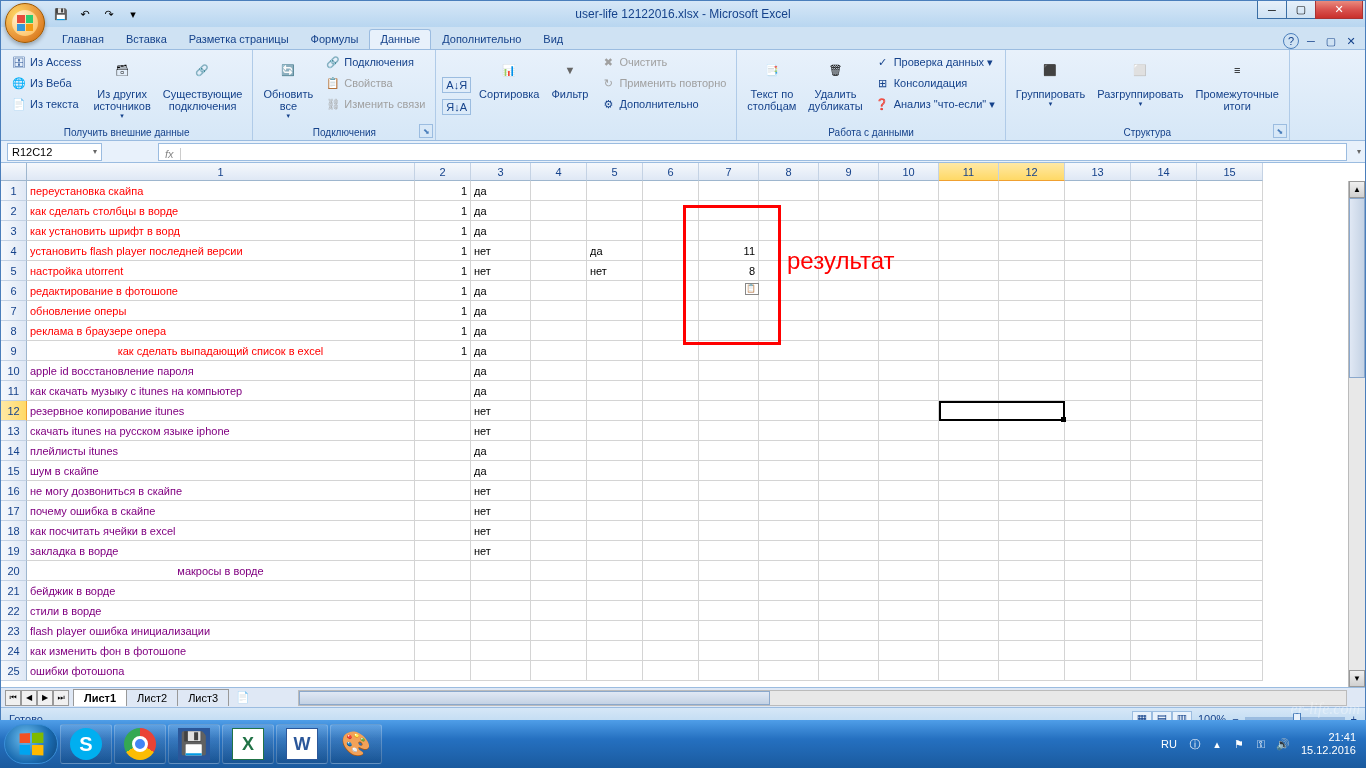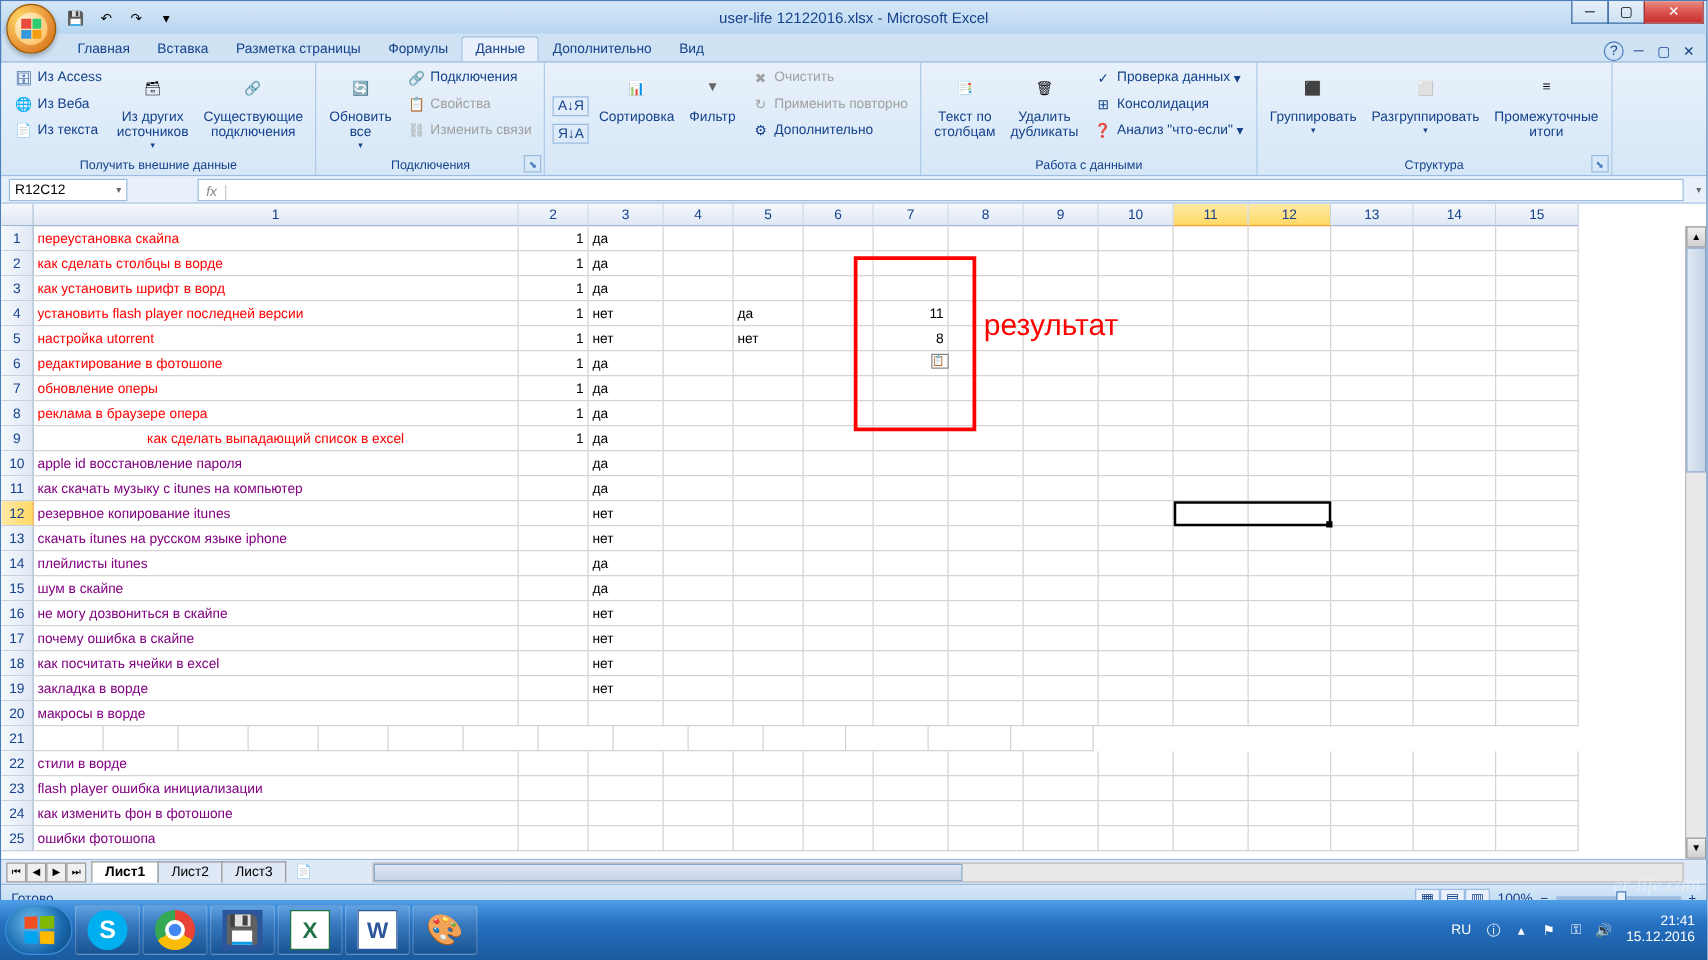--- a/index.html
+++ b/index.html
@@ -644,38 +644,39 @@
           <div class="cell" style="width: 60px;"></div>
           <div class="cell" style="width: 60px;"></div>
           <div class="cell" style="width: 60px;"></div>
           <div class="cell" style="width: 66px;"></div>
           <div class="cell" style="width: 66px;"></div>
           <div class="cell" style="width: 66px;"></div>
           <div class="cell" style="width: 66px;"></div>
         </div>
         <div class="row">
           <div class="row-h">20</div>
-          <div class="cell purple" style="width: 388px;">макросы в ворде</div>
+          <div class="cell purple" style="width: 388px; text-align: center;">макросы в ворде</div>
           <div class="cell num" style="width: 56px;"></div>
           <div class="cell" style="width: 60px;"></div>
           <div class="cell" style="width: 56px;"></div>
           <div class="cell" style="width: 56px;"></div>
           <div class="cell" style="width: 56px;"></div>
           <div class="cell num" style="width: 60px;"></div>
           <div class="cell" style="width: 60px;"></div>
           <div class="cell" style="width: 60px;"></div>
           <div class="cell" style="width: 60px;"></div>
           <div class="cell" style="width: 60px;"></div>
           <div class="cell" style="width: 66px;"></div>
           <div class="cell" style="width: 66px;"></div>
           <div class="cell" style="width: 66px;"></div>
           <div class="cell" style="width: 66px;"></div>
         </div>
         <div class="row">
           <div class="row-h">21</div>
+          <div class="cell purple" style="width: 388px;">бейджик в ворде</div>
           <div class="cell num" style="width: 56px;"></div>
           <div class="cell" style="width: 60px;"></div>
           <div class="cell" style="width: 56px;"></div>
           <div class="cell" style="width: 56px;"></div>
           <div class="cell" style="width: 56px;"></div>
           <div class="cell num" style="width: 60px;"></div>
           <div class="cell" style="width: 60px;"></div>
           <div class="cell" style="width: 60px;"></div>
           <div class="cell" style="width: 60px;"></div>
           <div class="cell" style="width: 60px;"></div>

